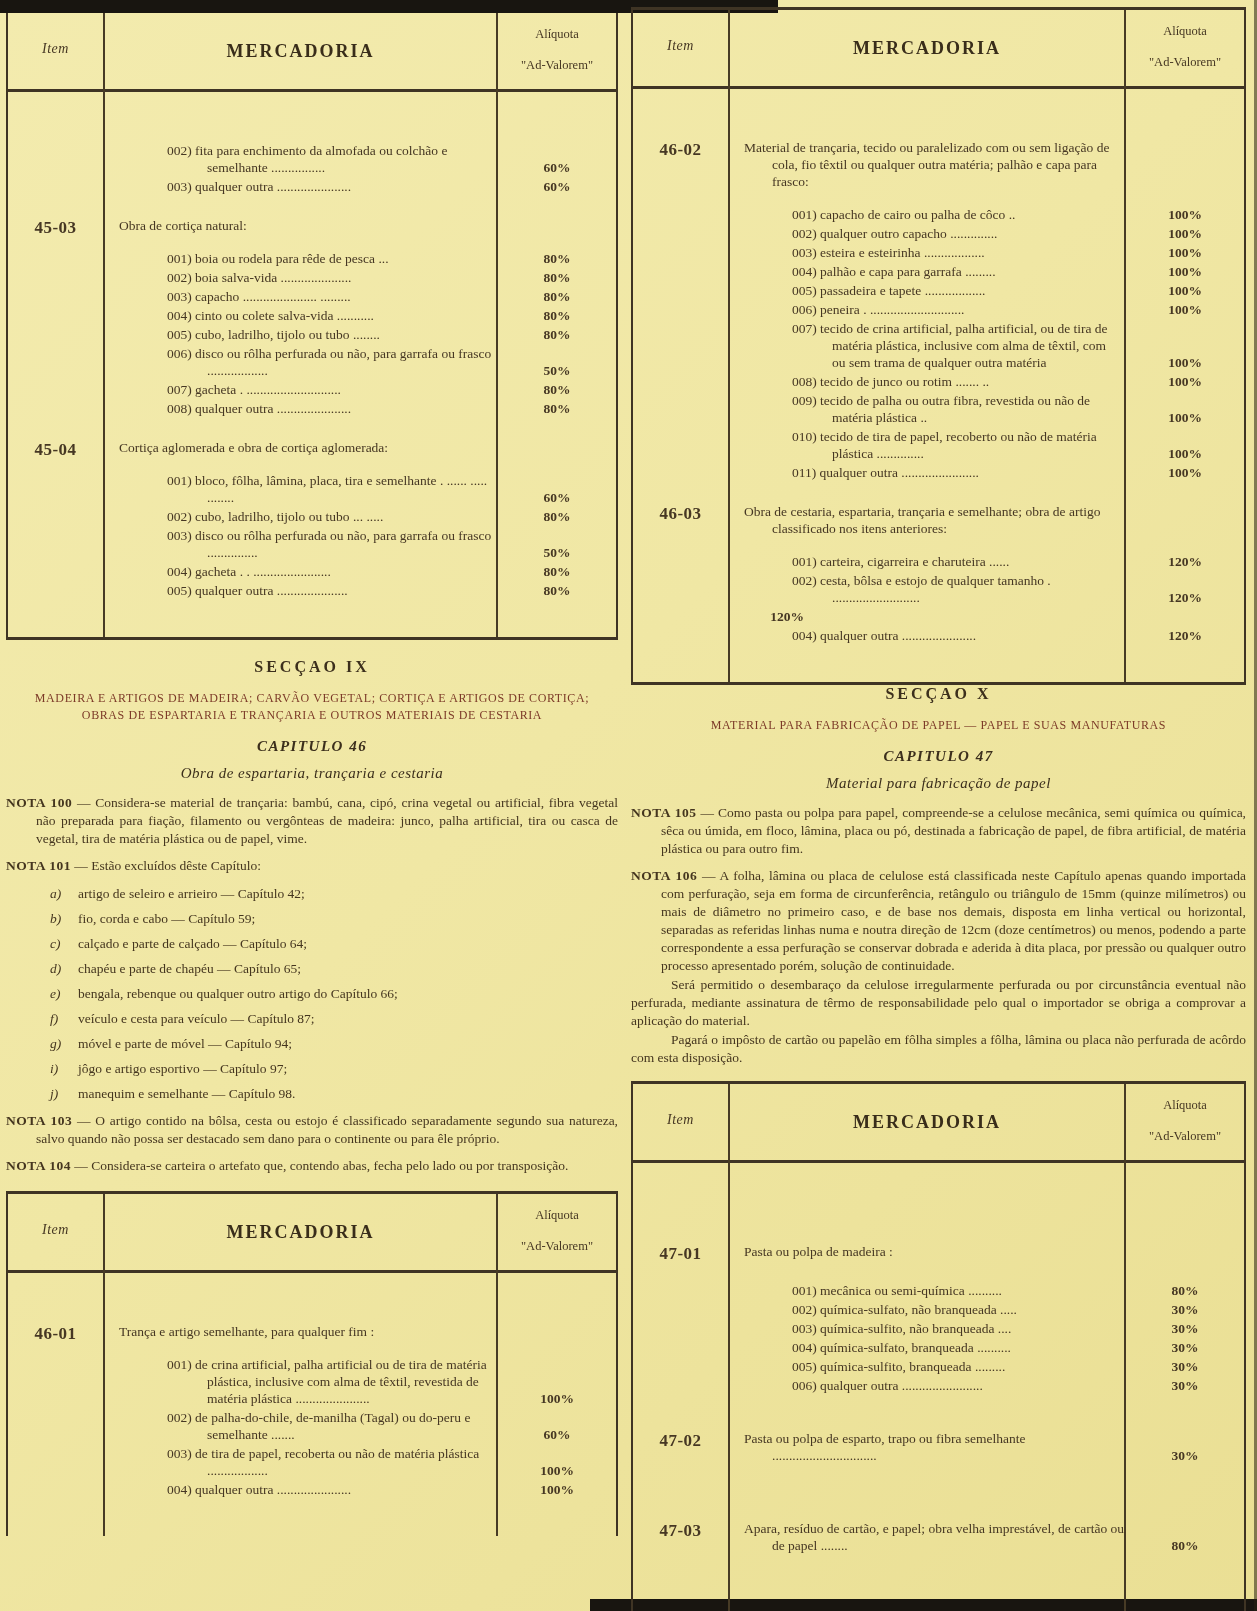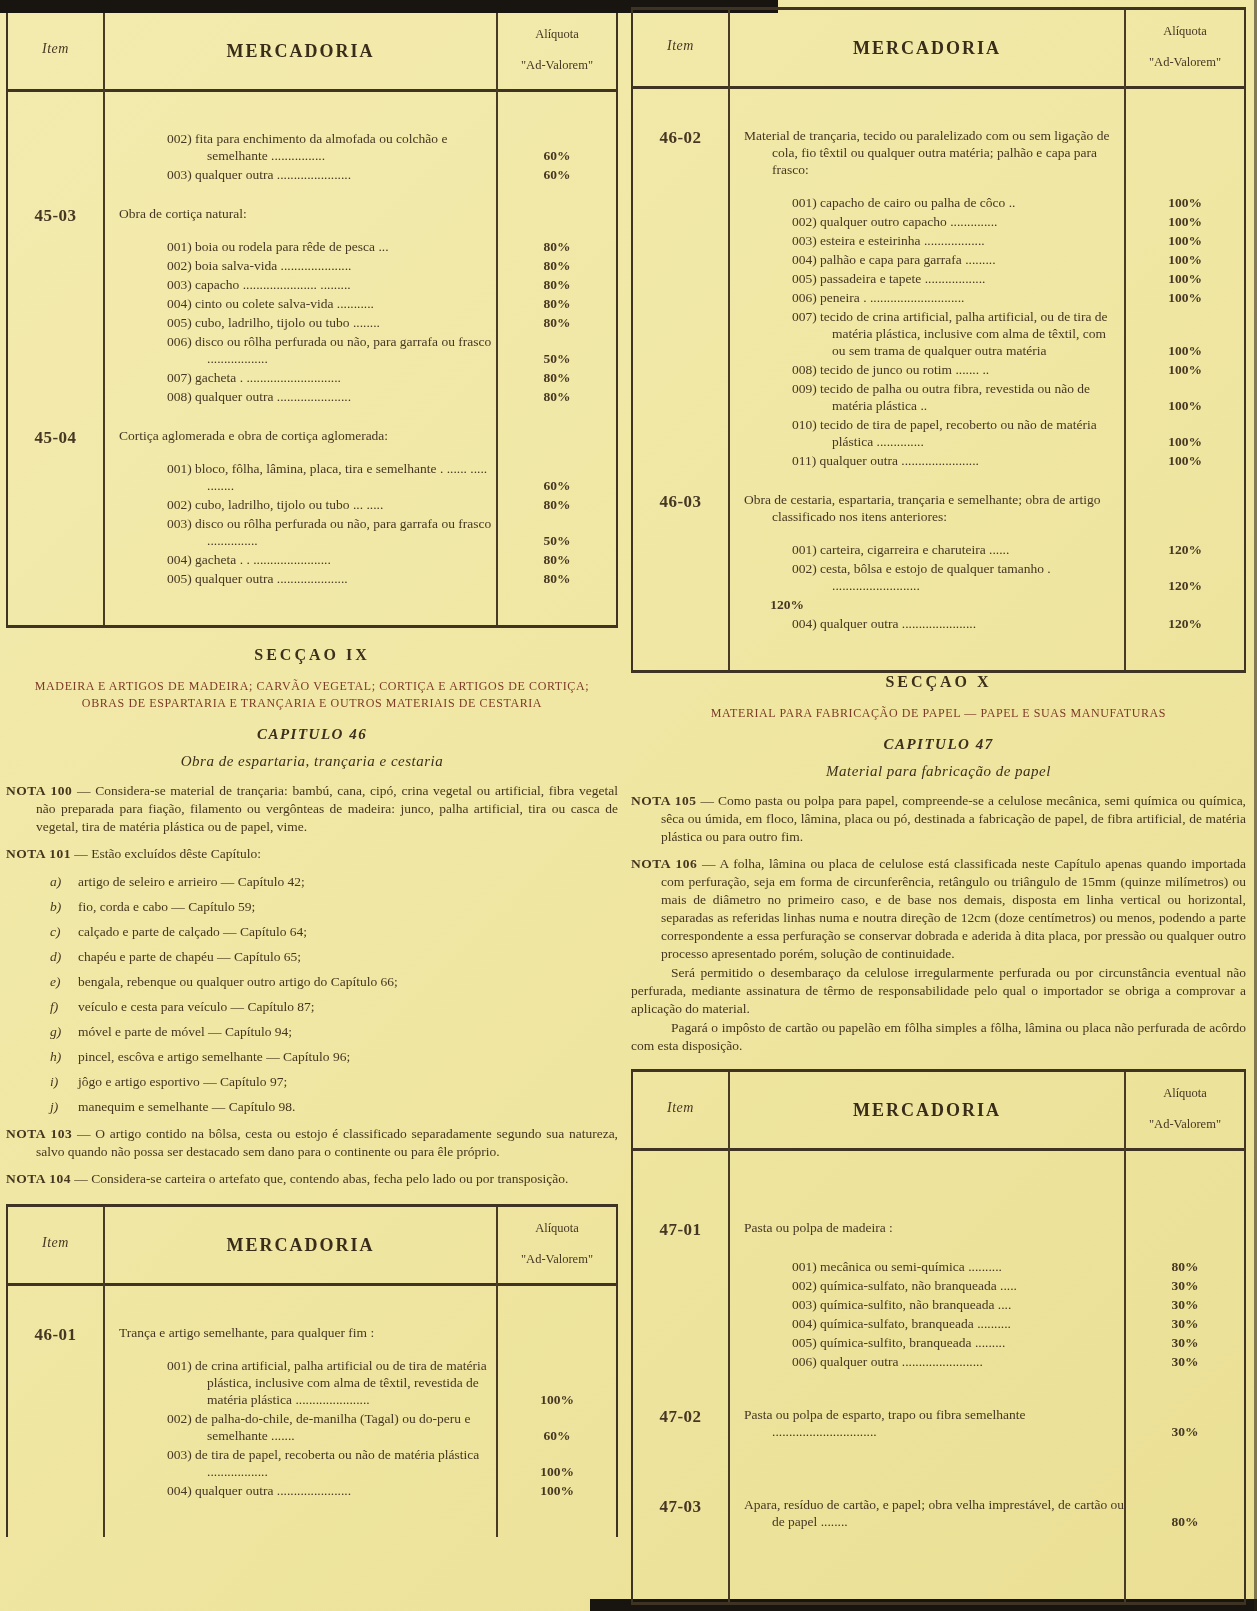--- a/index.html
+++ b/index.html
@@ -26,21 +26,21 @@
   .table-l2{margin-top:16px;border-bottom:none;}
   .table-r2{margin-top:14px;}
   .vline{position:absolute;top:0;bottom:0;width:2px;background:#473b25;}
   .v1{left:95px;} .v2{right:118px;}
   .thead{display:flex;border-bottom:3px solid #3f3424;padding:14px 0 16px;}
   .th-item{width:95px;flex:0 0 95px;text-align:center;padding-top:14px;font-size:14px;letter-spacing:.5px;font-style:italic;}
   .th-merc{flex:1;text-align:center;padding-top:14px;font-weight:bold;letter-spacing:2px;font-size:18px;color:#392d1a;}
   .th-rate{width:118px;flex:0 0 118px;text-align:center;font-size:12.5px;line-height:1.2;}
   .th-rate .al2{margin-top:16px;}
   .tbody{position:relative;padding:34px 0 16px;}
-  .group{display:flex;margin:4px 0 20px;}
+  .group{display:flex;margin:16px 0 20px;}
   .item-col{width:95px;flex:0 0 95px;text-align:center;font-weight:bold;font-size:17px;letter-spacing:.5px;padding-top:1px;}
   .desc-col{flex:1;min-width:0;}
   .line{display:flex;align-items:flex-end;}
   .txt{flex:1;min-width:0;font-size:13.5px;line-height:17px;}
   .title-line{margin-bottom:16px;}
   .title-line .txt{padding-left:44px;text-indent:-28px;}
   .entry-line{margin-bottom:2px;}
   .entry-line .txt{padding-left:104px;text-indent:-40px;padding-right:4px;}
   .rate{flex:0 0 118px;text-align:center;font-size:13.5px;line-height:17px;font-weight:bold;}
   .table-r2 .tbody{padding-top:64px;}
@@ -183,21 +183,20 @@
     <div class="notes" id="notes-left">
         <div class="note"><span class="note-label">NOTA 100</span> — Considera-se material de trançaria: bambú, cana, cipó, crina vegetal ou artificial, fibra vegetal não preparada para fiação, filamento ou vergônteas de madeira: junco, palha artificial, tira ou casca de vegetal, tira de matéria plástica ou de papel, vime.</div>
         <div class="note"><span class="note-label">NOTA 101</span> — Estão excluídos dêste Capítulo:<div class="note-list">
             <div class="note-li"><span class="li-marker">a)</span>artigo de seleiro e arrieiro — Capítulo 42;</div>
             <div class="note-li"><span class="li-marker">b)</span>fio, corda e cabo — Capítulo 59;</div>
             <div class="note-li"><span class="li-marker">c)</span>calçado e parte de calçado — Capítulo 64;</div>
             <div class="note-li"><span class="li-marker">d)</span>chapéu e parte de chapéu — Capítulo 65;</div>
             <div class="note-li"><span class="li-marker">e)</span>bengala, rebenque ou qualquer outro artigo do Capítulo 66;</div>
             <div class="note-li"><span class="li-marker">f)</span>veículo e cesta para veículo — Capítulo 87;</div>
             <div class="note-li"><span class="li-marker">g)</span>móvel e parte de móvel — Capítulo 94;</div>
-            <div class="note-li"><span class="li-marker">h)</span>pincel, escôva e artigo semelhante — Capítulo 96;</div>
             <div class="note-li"><span class="li-marker">i)</span>jôgo e artigo esportivo — Capítulo 97;</div>
             <div class="note-li"><span class="li-marker">j)</span>manequim e semelhante — Capítulo 98.</div>
           </div></div>
         <div class="note"><span class="note-label">NOTA 103</span> — O artigo contido na bôlsa, cesta ou estojo é classificado separadamente segundo sua natureza, salvo quando não possa ser destacado sem dano para o continente ou para êle próprio.</div>
         <div class="note"><span class="note-label">NOTA 104</span> — Considera-se carteira o artefato que, contendo abas, fecha pelo lado ou por transposição.</div>
       </div>
 
     <section class="tariff-table table-l2">
       <header class="thead">
         <div class="th-item">Item</div>

